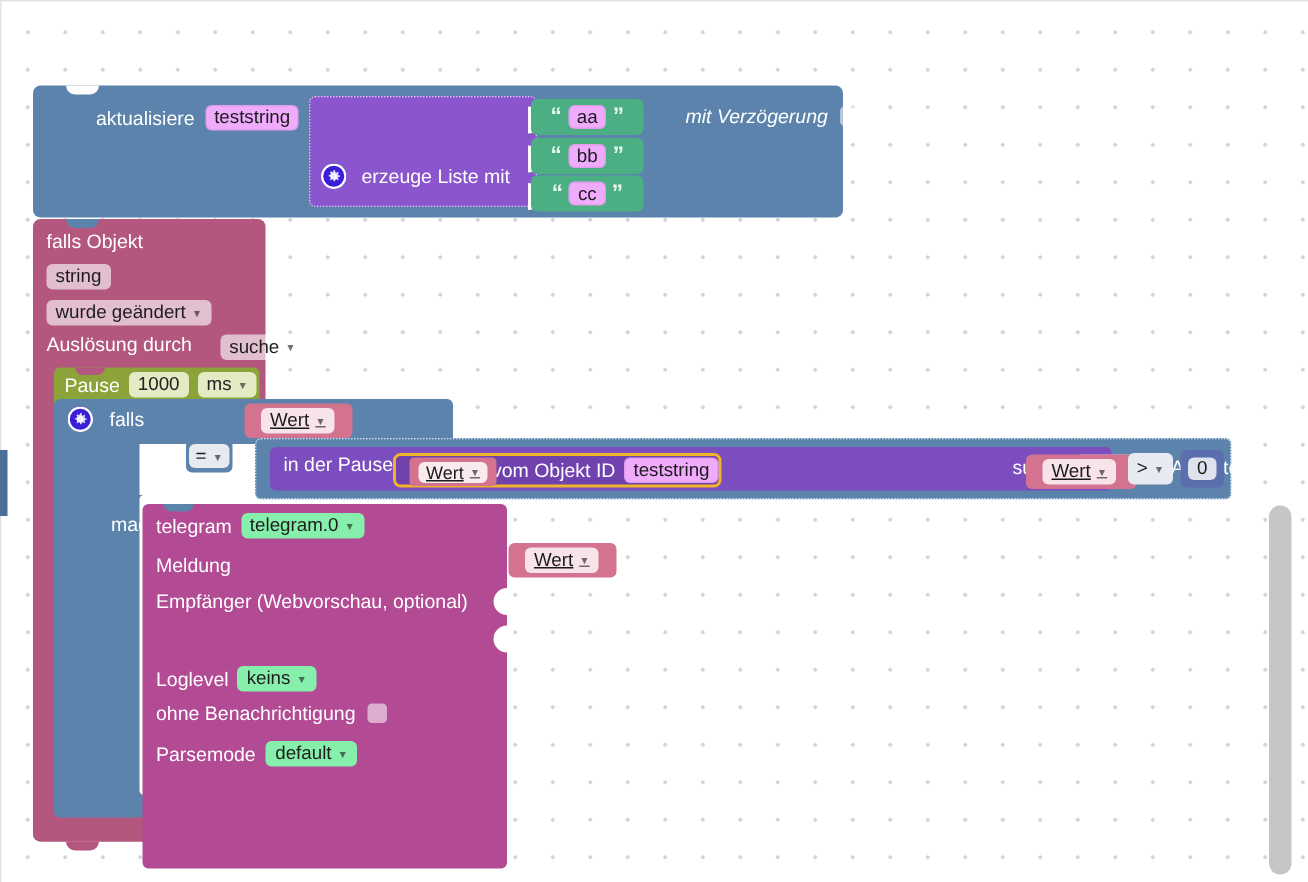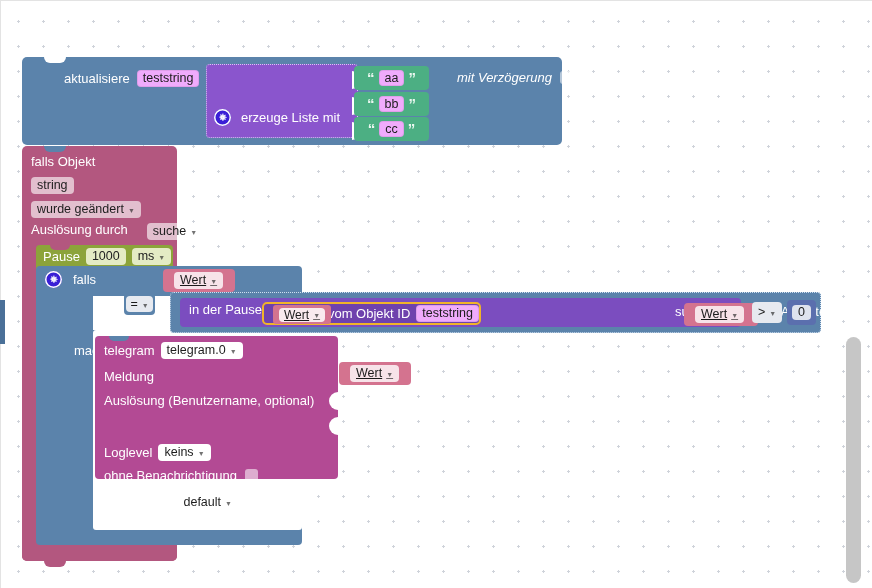--- a/index.html
+++ b/index.html
@@ -115,24 +115,24 @@
   .purplefield{background:#dcd0ee;color:#1f1f1f;}
 
   
   #b-op-gt{left:752px;top:302px;width:30px;height:21px;background:#e7eaf0;border-radius:4px;
            display:flex;align-items:center;justify-content:center;}
   #b-num0{left:787px;top:300px;width:29px;height:25px;background:#5b6fae;border-radius:4px;
           display:flex;align-items:center;justify-content:center;}
   #b-num0 .field{background:#dfe3ee;padding:1px 6px;}
 
   
-  #b-telegram{left:95px;top:336px;width:243px;height:143px;background:#b34a94;border-radius:4px;}
+  #b-telegram{left:95px;top:336px;width:243px;height:243px;background:#b34a94;border-radius:4px;}
   #b-telegram .notch{position:absolute;left:14px;top:0;width:20px;height:5px;background:#5b83ab;border-radius:0 0 6px 6px;}
   #b-telegram .trow{position:absolute;left:9px;display:flex;align-items:center;gap:6px;}
-  .magfield{background:#ffffff;color:#1d1d1d;}
+  .magfield{background:#86efac;color:#1d1d1d;}
 
   
   #scroll-track{position:absolute;right:11px;top:337px;width:15px;height:246px;}
   #scroll-thumb{position:absolute;right:11px;top:337px;width:15px;height:246px;background:#c6c6c6;border-radius:8px;}
   #edge-left{position:absolute;left:0;top:0;width:1px;height:588px;background:#e3e3e3;}
   #edge-top{position:absolute;left:0;top:0;width:872px;height:1px;background:#e3e3e3;}
   #flyout-edge{position:absolute;left:0;top:300px;width:5px;height:44px;background:#4a7098;}
 </style>
 </head>
 <body>
@@ -309,21 +309,21 @@
         <span>telegram.0</span>
         <span class="caret">▼</span>
       </span>
     </div>
 
     <div class="trow" style="top:34px;">
       <span class="lbl">Meldung</span>
     </div>
 
     <div class="trow" style="top:58px;">
-      <span class="lbl">Auslösung (Benutzername, optional)</span>
+      <span class="lbl">Empfänger (Webvorschau, optional)</span>
     </div>
 
 
     <div class="trow" style="top:108px;align-items:center;gap:6px;">
       <span class="lbl">Loglevel</span>
       <span class="field magfield">
         <span>keins</span>
         <span class="caret">▼</span>
       </span>
     </div>

